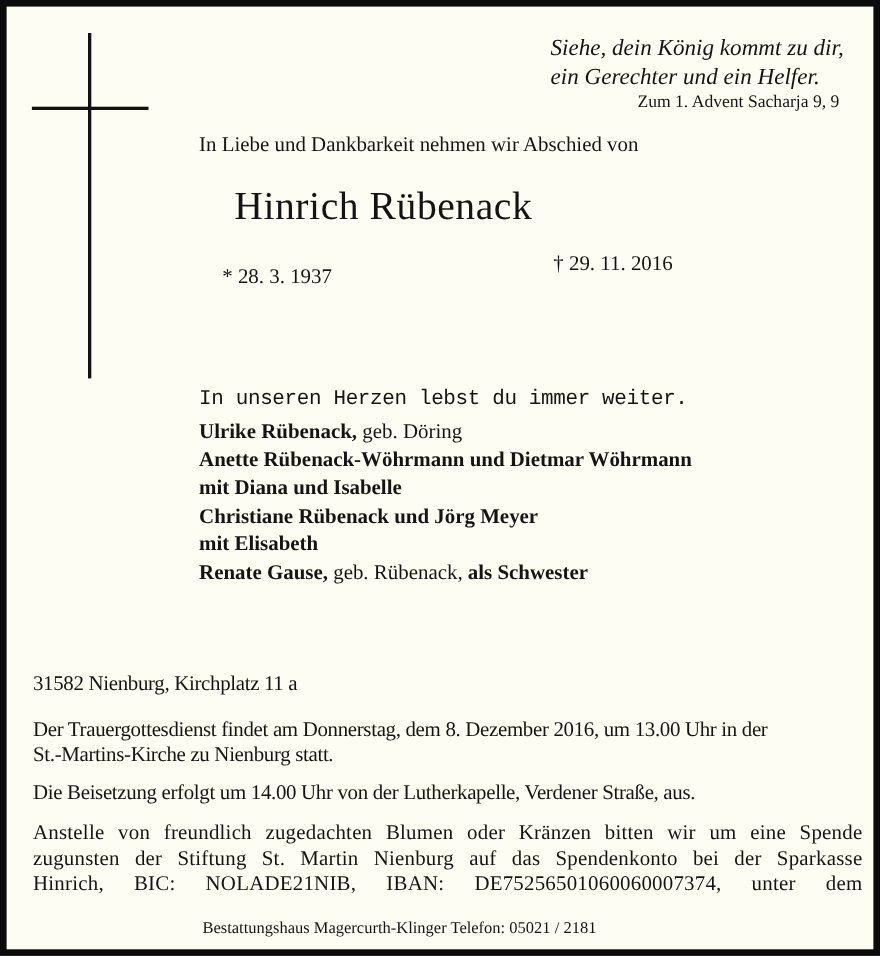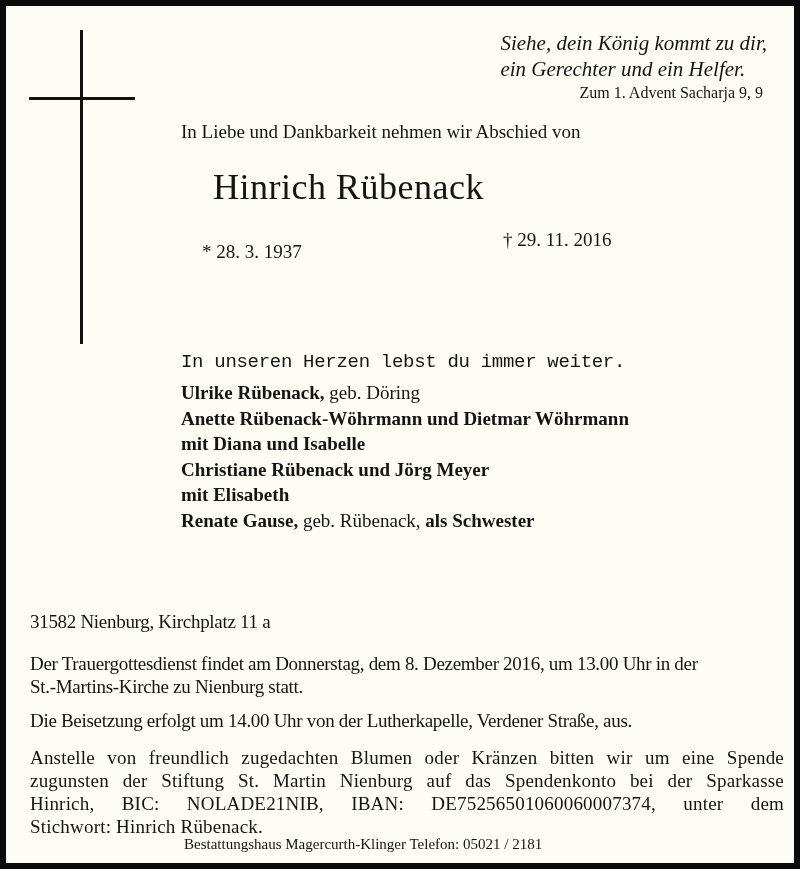--- a/index.html
+++ b/index.html
@@ -65,17 +65,16 @@
     <div>Der Trauergottesdienst findet am Donnerstag, dem 8. Dezember 2016, um 13.00 Uhr in der</div>
     <div>St.-Martins-Kirche zu Nienburg statt.</div>
   </div>
 
   <div class="para p2">Die Beisetzung erfolgt um 14.00 Uhr von der Lutherkapelle, Verdener Straße, aus.</div>
 
   <div class="para p3">
     <span class="line">Anstelle von freundlich zugedachten Blumen oder Kränzen bitten wir um eine Spende</span>
     <span class="line">zugunsten der Stiftung St. Martin Nienburg auf das Spendenkonto bei der Sparkasse</span>
     <span class="line">Hinrich, BIC: NOLADE21NIB, IBAN: DE75256501060060007374, unter dem</span>
-    <span class="line last">Stichwort: Hinrich Rübenack.</span>
   </div>
 
   <div class="abs footer">Bestattungshaus Magercurth-Klinger Telefon: 05021 / 2181</div>
 </div>
 
 </body></html>

